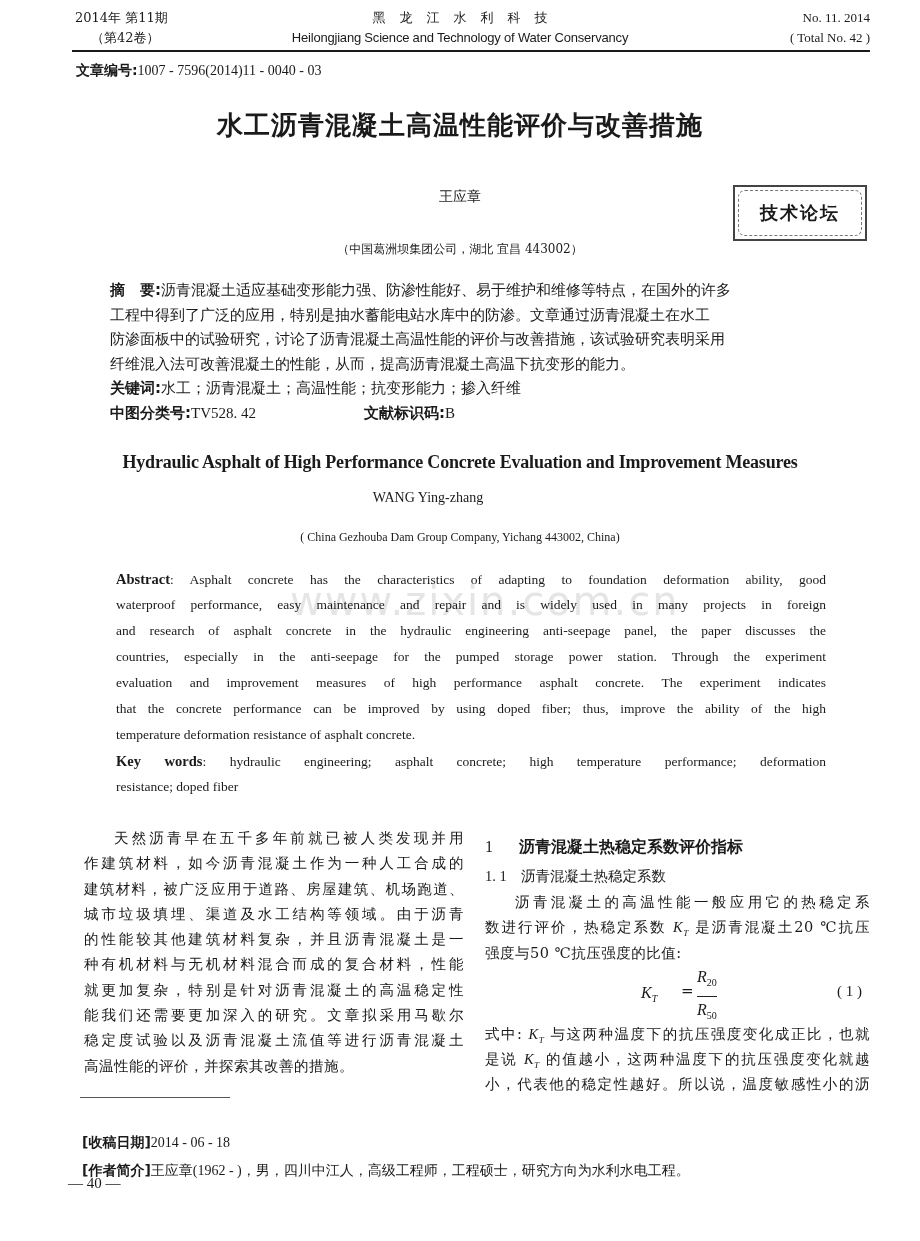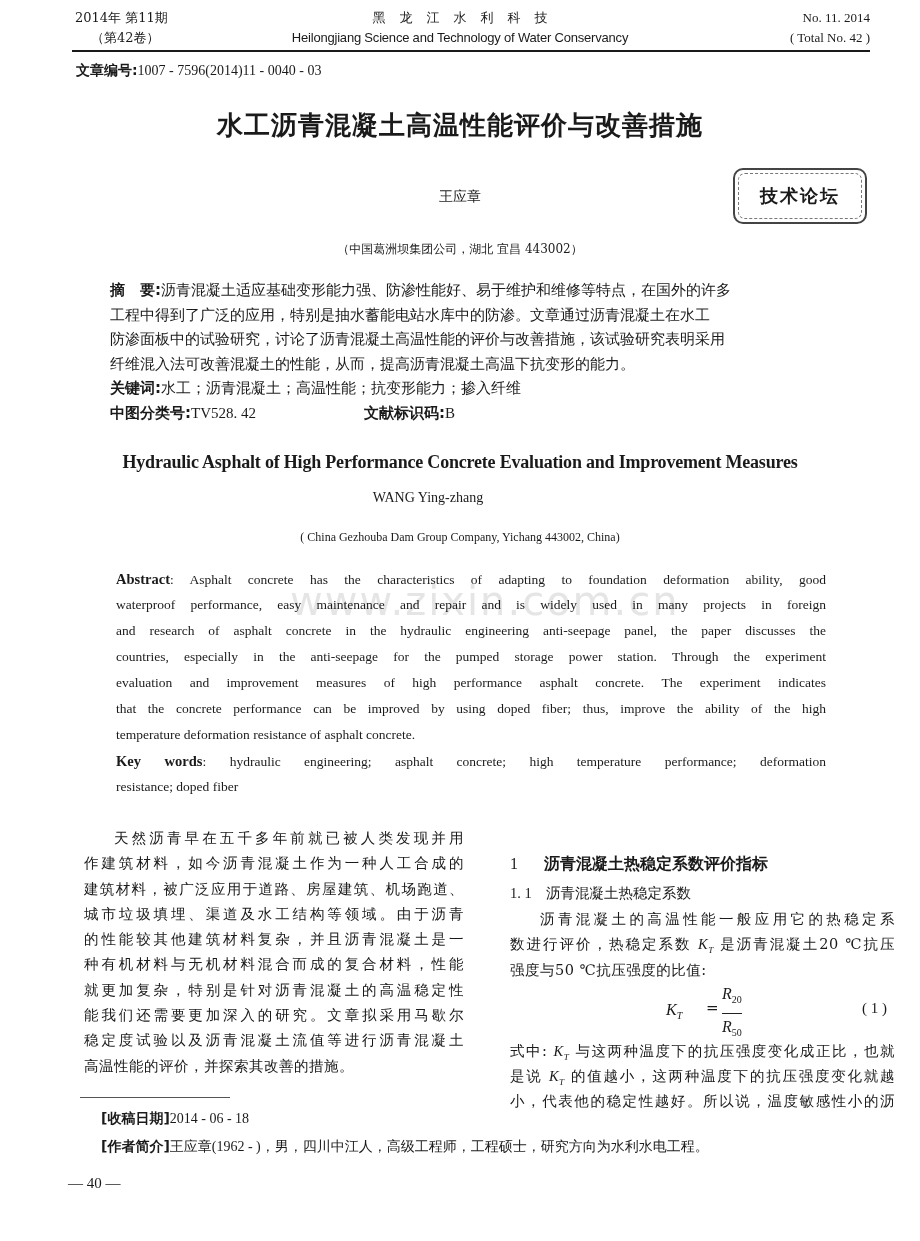--- a/index.html
+++ b/index.html
@@ -19,21 +19,21 @@
     .hdr-rule { left: 72px; top: 50px; width: 798px; height: 2px; background: #1a1a1a; }
 
     .article-no { left: 76px; top: 62px; font-size: 14px; font-family: "Liberation Serif", serif; }
     .article-no b { font-family: "DejaVu Sans", sans-serif; font-weight: bold; }
 
     .title-cn { left: 0; width: 920px; top: 108px; text-align: center; font-family: "DejaVu Sans", sans-serif; font-weight: bold; font-size: 26px; letter-spacing: 1px; }
     .author-cn { left: 0; width: 920px; top: 188px; text-align: center; font-size: 14px; }
     .affil-cn { left: 0; width: 920px; top: 241px; text-align: center; font-size: 12px; }
 
     
-    .stamp { left: 733px; top: 168px; width: 134px; width:134px; height: 56px; border: 2px solid #444; border-radius: 10px; }
+    .stamp { left: 733px; top: 185px; width: 134px; width:134px; height: 56px; border: 2px solid #444; border-radius: 0; }
     .stamp::before { content: ""; position: absolute; left: 3px; top: 3px; right: 3px; bottom: 3px; border: 1px dashed #777; border-radius: 7px; }
     .stamp-text { position: absolute; left: 0; right: 0; top: 14px; text-align: center; font-family: "DejaVu Serif", serif; font-weight: bold; font-size: 18px; letter-spacing: 2px; }
 
     
     .cn-abs { left: 110px; width: 730px; font-size: 15px; line-height: 24.5px; white-space: normal; }
     .cn-abs b { font-family: "DejaVu Sans", sans-serif; font-weight: bold; }
 
     .title-en { left: 0; width: 920px; top: 452px; text-align: center; font-family: "Liberation Serif", serif; font-weight: bold; font-size: 18px; letter-spacing: -0.2px; }
     .author-en { left: 0; width: 856px; top: 490px; text-align: center; font-family: "Liberation Serif", serif; font-size: 14px; }
     .affil-en { left: 0; width: 920px; top: 530px; text-align: center; font-family: "Liberation Serif", serif; font-size: 12px; }
@@ -45,39 +45,39 @@
 
     .watermark { left: 290px; top: 578px; font-family: "DejaVu Sans", sans-serif; font-size: 40px; color: rgba(180,180,180,0.35); letter-spacing: 2px; }
 
     
     .col { font-size: 14.5px; line-height: 25.3px; white-space: normal; }
     .col-left { left: 84px; width: 380px; top: 826px; }
     .col-line { display: block; height: 25.3px; text-align: justify; text-align-last: justify; white-space: nowrap; letter-spacing: 0.5px; }
     .col-line.last { text-align-last: left; }
     .indent { padding-left: 30px; }
 
-    .col-right { left: 510px; width: 385px; top: 834px; margin-top: 17px; }
+    .col-right { left: 485px; width: 385px; top: 834px; }
     .sec-h1 { font-family: "DejaVu Sans", sans-serif; font-weight: bold; font-size: 16px; height: 30px; }
     .sec-h1 .num { display: inline-block; width: 34px; font-family: "Liberation Serif", serif; font-weight: normal; }
     .sec-h2 { font-size: 14.5px; height: 26px; }
     .sec-h2 .num { display: inline-block; width: 36px; font-family: "Liberation Serif", serif; }
 
     .eq { position: relative; height: 56px; }
     .eq .lhs { position: absolute; left: 156px; top: 14px; font-family: "Liberation Serif", serif; font-style: italic; font-size: 16px; }
     .eq .lhs sub { font-size: 10px; }
     .eq .eqs { position: absolute; left: 196px; top: 13px; font-size: 15px; }
     .eq .frac { position: absolute; left: 212px; top: 0; text-align: center; font-family: "Liberation Serif", serif; font-style: italic; font-size: 16px; line-height: 22px; }
     .eq .frac .bar { border-top: 1px solid #222; margin: 2px 0; }
     .eq .frac sub { font-size: 10px; font-style: normal; }
     .eq .eqno { position: absolute; right: 8px; top: 13px; font-family: "Liberation Serif", serif; font-size: 15px; }
     .kt { font-family: "Liberation Serif", serif; font-style: italic; }
     .kt sub { font-size: 9px; }
 
     .foot-rule { left: 80px; top: 1097px; width: 150px; height: 1px; background: #555; }
-    .footnote { left: 101px; font-size: 14px; }
+    .footnote { left: 82px; font-size: 14px; margin-top: 24px; }
     .footnote b { font-family: "DejaVu Sans", sans-serif; font-weight: bold; }
     .footnote .lat { font-family: "Liberation Serif", serif; }
     .page-num { left: 68px; top: 1175px; font-family: "Liberation Serif", serif; font-size: 15px; }
   </style>
 </head>
 <body>
 
 <div class="abs hdr-left">
   <div>2014年  第11期</div>
   <div class="l2">（第42卷）</div>

